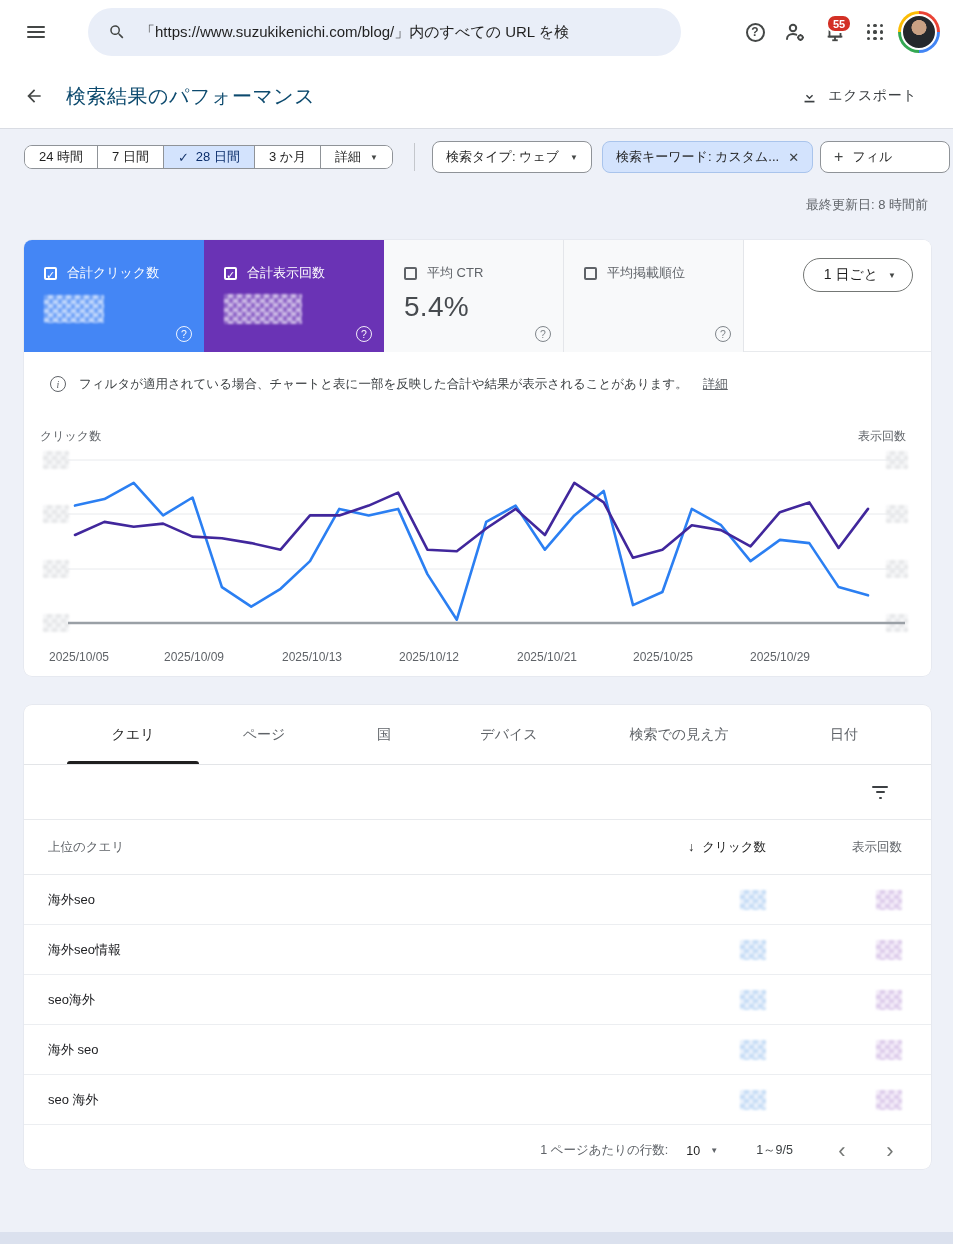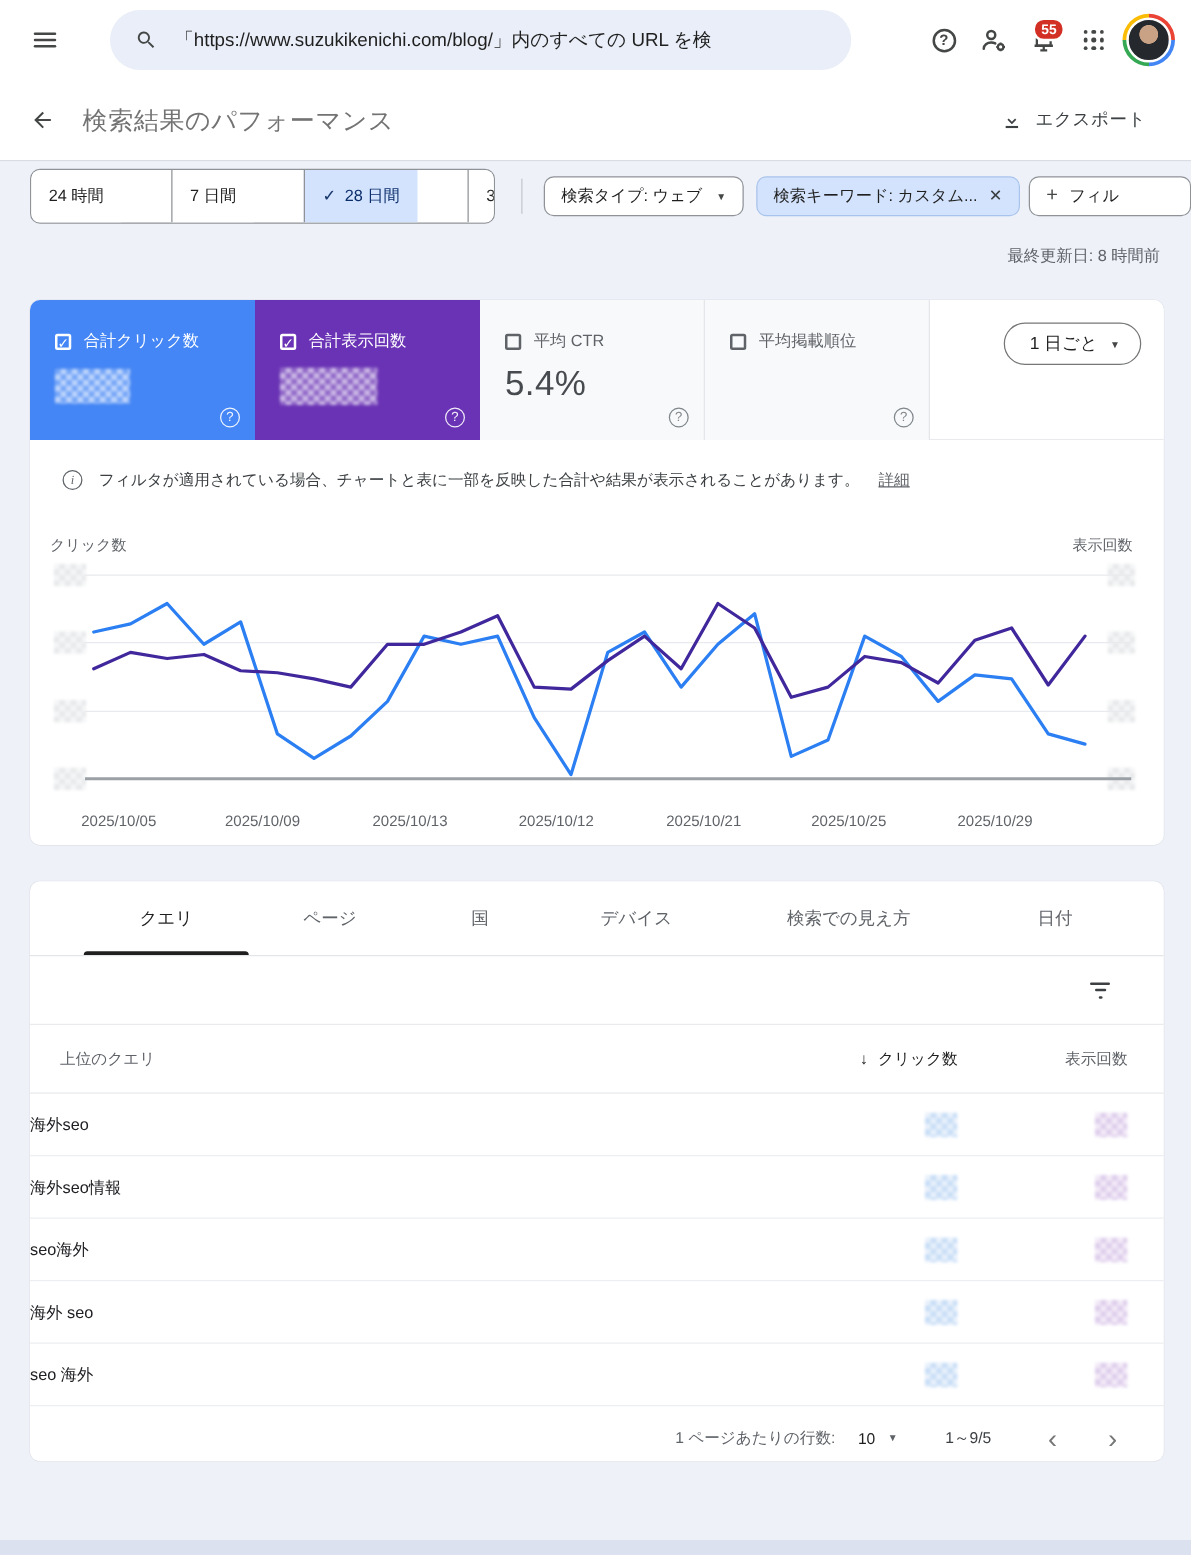--- a/index.html
+++ b/index.html
@@ -16,26 +16,26 @@
   .spacer { flex:1; }
   .qcircle { width:19px; height:19px; border:2px solid #444746; border-radius:50%; display:flex; align-items:center; justify-content:center; font-size:12px; font-weight:bold; color:#444746; }
   .badge { position:absolute; top:2px; left:11px; background:#d33025; color:#fff; font-size:11px; font-weight:bold; border-radius:9px; padding:1.5px 5px; line-height:12px; border:2px solid #fff; }
   .grid9 { width:16px; height:16px; display:grid; grid-template-columns:repeat(3,1fr); gap:3px; }
   .grid9 i { width:3.2px; height:3.2px; background:#444746; border-radius:50%; }
   .avatar-ring { width:42px; height:42px; border-radius:50%; padding:3px; background:conic-gradient(#ea4335 0 25%,#4285f4 0 50%,#34a853 0 75%,#fbbc05 0 100%); }
   .avatar { width:100%; height:100%; border-radius:50%; background:radial-gradient(circle at 50% 36%, #c9a184 0 28%, #25282c 30%); border:2px solid #fff; }
 
   
   .page-header { height:65px; background:#fff; display:flex; align-items:center; padding:0 24px; border-bottom:1px solid #d9dce3; }
-  .page-title { font-size:20px; color:#737373; margin-left:22px; letter-spacing:.5px; }
+  .page-title { font-size:20px; color:#0c4a6e; margin-left:22px; letter-spacing:.5px; }
   .export { margin-left:auto; margin-right:12px; display:flex; align-items:center; gap:10px; font-size:14px; color:#3c4043; cursor:pointer; letter-spacing:.5px; }
 
   
   .filter-row { display:flex; align-items:center; margin:12px 0 0 24px; height:32px; white-space:nowrap; }
-  .segctl { display:flex; border:1px solid #8f9398; border-radius:8px; overflow:hidden; background:#fff; height:44px;gap:40px; }
+  .segctl { display:flex; border:1px solid #8f9398; border-radius:8px; overflow:hidden; background:#fff; height:24px; }
   .seg { padding:0 14px; font-size:13px; color:#1f1f1f; display:flex; align-items:center; gap:7px; border-left:1px solid #8f9398; cursor:pointer; background:#fff; }
   .seg:first-child { border-left:none; }
   .seg.sel { background:#d3e3fd; color:#0b2e6b; }
   .seg .chk { font-size:13px; color:#19386e; }
   .seg .caret, .chip .caret { font-size:8px; color:#444746; margin-left:2px; }
   .vdivider { width:1px; height:28px; background:#c4c7cc; margin:0 17px 0 21px; }
   .chip { height:32px; border:1px solid #8f9398; border-radius:8px; background:#fff; display:flex; align-items:center; gap:9px; padding:0 13px; font-size:13px; color:#1f1f1f; cursor:pointer; }
   .chip.blue { background:#d3e3fd; border-color:#a9c4ec; margin-left:10px; }
   .chip.addf { margin-left:7px; width:130px; flex:none; }
   .chip .x { font-size:13px; color:#3c4043; }
@@ -60,21 +60,21 @@
   .gran-btn { height:34px; border:1px solid #747775; border-radius:17px; background:#fff; display:flex; align-items:center; gap:10px; padding:0 16px 0 20px; font-size:14px; color:#1f1f1f; cursor:pointer; }
 
   .banner { display:flex; align-items:center; gap:13px; margin:20px 0 0 26px; height:24px; font-size:12.5px; color:#3c4043; }
   .icircle { width:16px; height:16px; border:1.5px solid #5f6368; border-radius:50%; color:#5f6368; font-size:10px; font-style:italic; font-family:"Liberation Serif",serif; display:flex; align-items:center; justify-content:center; flex:none; }
   .banner a { color:#5f6368; text-decoration:underline; cursor:pointer; margin-left:2px; }
 
   .chart-wrap { position:relative; margin-top:32px; height:240px; }
   .axis-label { position:absolute; top:0; font-size:12px; color:#5f6368; }
   .axis-label.l { left:16px; } .axis-label.r { right:25px; }
   .chart-wrap svg { position:absolute; left:0; top:18px; }
-  .xlabels { position:absolute; top:222px; left:16px; width:100%; height:18px; }
+  .xlabels { position:absolute; top:222px; left:0; width:100%; height:18px; }
   .xlabels span { position:absolute; font-size:12px; color:#5f6368; width:80px; text-align:center; }
 
   
   .mosaic { background-size:9px 9px; filter:blur(1.2px); border-radius:1px; }
   .mz-white { background-image:repeating-conic-gradient(rgba(255,255,255,.66) 0% 25%, rgba(255,255,255,.26) 0% 50%); }
   .mz-gray  { background-image:repeating-conic-gradient(#e7e8ea 0% 25%, #f5f6f7 0% 50%); }
   .mz-blue  { background-image:repeating-conic-gradient(#c7ddf6 0% 25%, #e9f1fb 0% 50%); }
   .mz-purple{ background-image:repeating-conic-gradient(#ddcdeb 0% 25%, #f3ebf8 0% 50%); }
   .ytick { position:absolute; width:26px; height:18px; }
 
@@ -86,21 +86,21 @@
   .tab.active::after { content:""; position:absolute; left:0; right:0; bottom:0; height:3px; background:#1f1f1f; border-radius:3px 3px 0 0; }
   .tfilter-row { height:55px; display:flex; align-items:center; justify-content:flex-end; padding-right:43px; border-bottom:1px solid #e8eaed; }
   .flt { display:flex; flex-direction:column; gap:3.5px; align-items:center; cursor:pointer; }
   .flt i { background:#3c4043; height:2px; border-radius:1px; display:block; }
   .thead { display:grid; grid-template-columns:1fr 120px 136px 29px; align-items:center; height:55px; border-bottom:1px solid #e8eaed; font-size:12.5px; color:#5f6368; }
   .thead .c1 { padding-left:24px; }
   .thead .c2 { text-align:right; color:#1f1f1f; cursor:pointer; }
   .thead .c2 .arr { margin-right:8px; color:#1f1f1f; }
   .thead .c3 { text-align:right; cursor:pointer; }
   .trow { display:grid; grid-template-columns:1fr 120px 136px 29px; align-items:center; height:50px; border-bottom:1px solid #eceef1; font-size:13px; color:#202124; cursor:pointer; }
-  .trow .q { }
+  .trow .q { padding-left:24px; }
   .trow .vcell { display:flex; justify-content:flex-end; }
   .vblock { width:26px; height:20px; }
   .pagerow { height:51px; display:flex; align-items:center; justify-content:flex-end; font-size:12.5px; color:#3c4043; padding-right:26px; }
   .pagerow .rpp { color:#5f6368; }
   .pagerow .val { margin:0 10px 0 18px; color:#1f1f1f; }
   .pagerow .caret { font-size:8px; color:#5f6368; }
   .pagerow .range { margin:0 34px 0 38px; }
   .chev { font-size:22px; color:#747775; width:30px; text-align:center; cursor:pointer; line-height:20px; }
   .bottom-strip { position:absolute; bottom:0; left:0; width:100%; height:12px; background:#dbe1ee; }
 </style>

